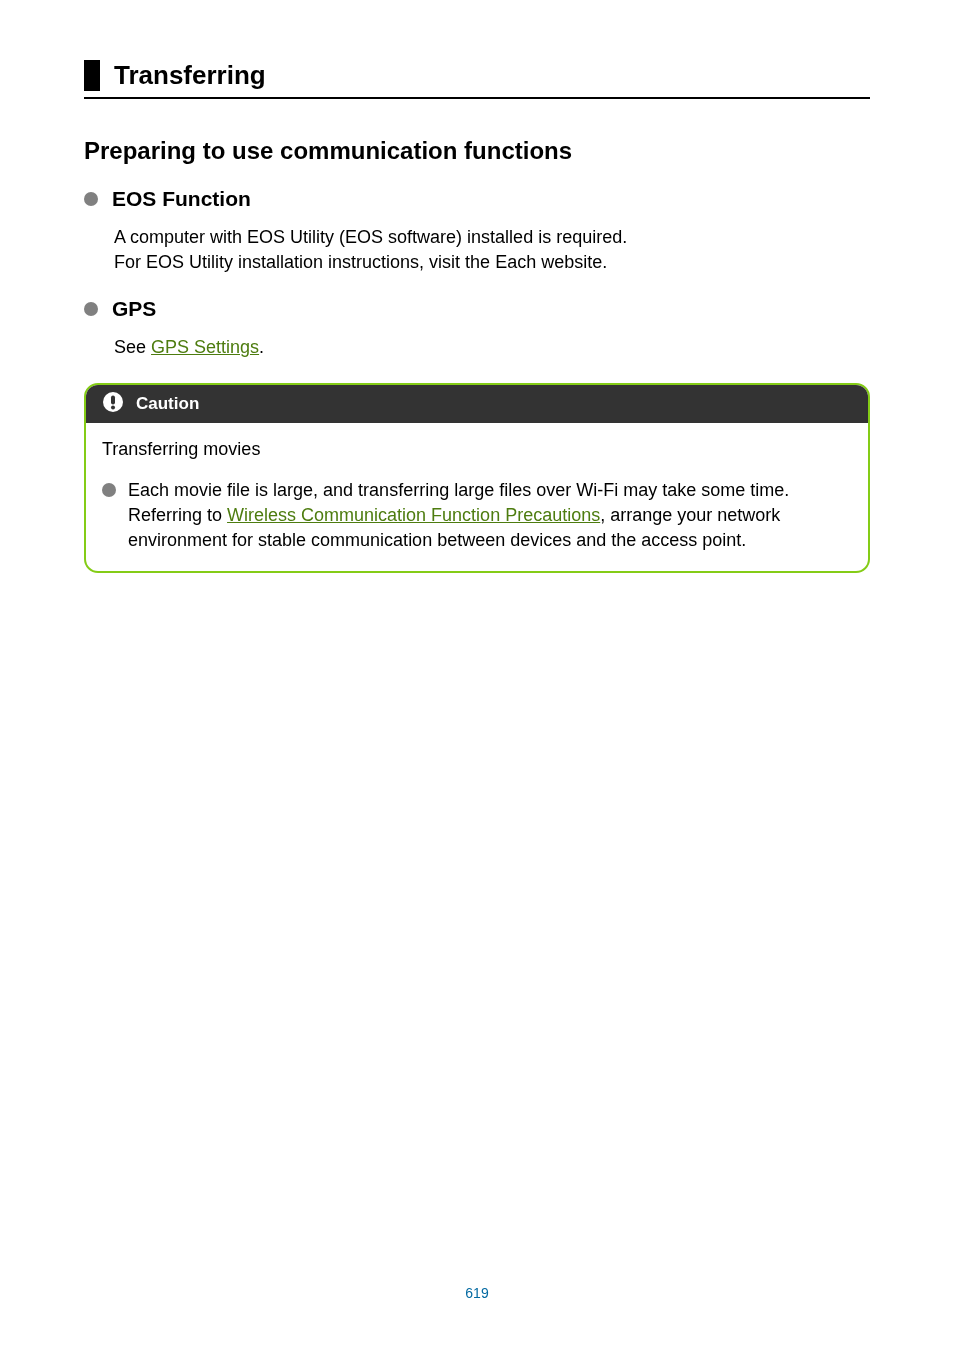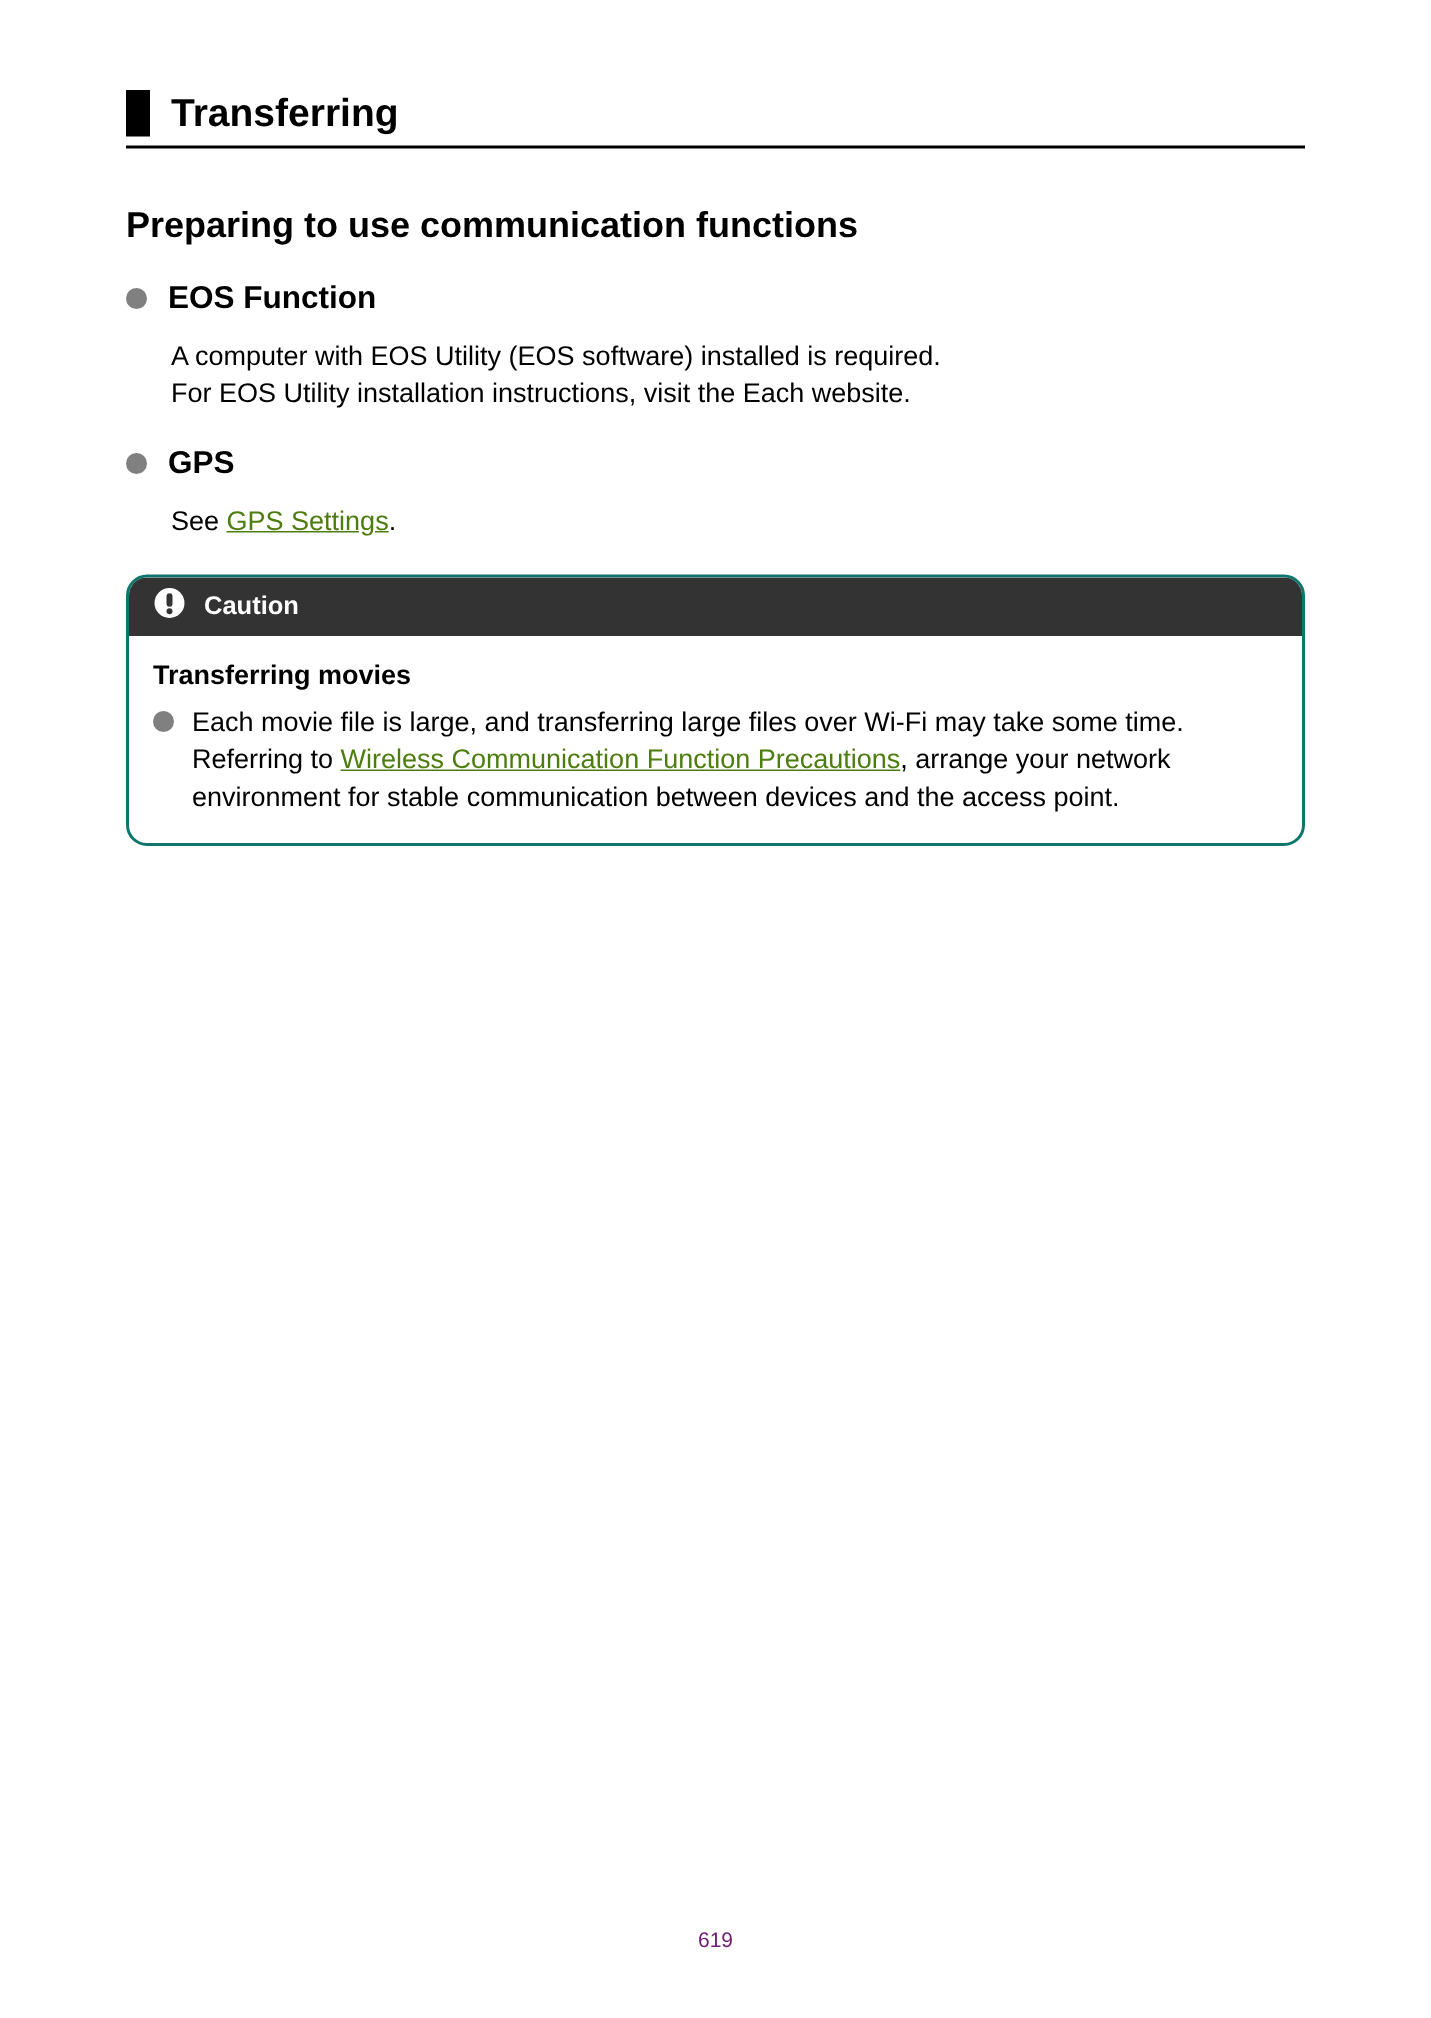--- a/index.html
+++ b/index.html
@@ -57,21 +57,21 @@
     font-size: 18px;
     line-height: 1.4;
     margin-left: 30px;
     margin-bottom: 22px;
   }
   .link {
     color: #4d7c0f;
     text-decoration: underline;
   }
   .caution-box {
-    border: 2px solid #0f766e;
+    border: 2px solid #84cc16;
     border-radius: 14px;
     overflow: hidden;
     margin-top: 10px;
   }
   .caution-header {
     background: #333333;
     color: #fff;
     display: flex;
     align-items: center;
     padding: 6px 16px;
@@ -82,22 +82,22 @@
   }
   .caution-label {
     font-size: 17px;
     font-weight: bold;
   }
   .caution-body {
     padding: 16px 16px 18px 16px;
   }
   .caution-subheading {
     font-size: 18px;
-    font-weight: bold;
-    margin-bottom: 8px;
+    font-weight: normal;
+    margin-bottom: 18px;
   }
   .caution-bullet-row {
     display: flex;
     align-items: flex-start;
   }
   .caution-bullet {
     width: 14px;
     height: 14px;
     border-radius: 50%;
     background: #808080;
@@ -109,21 +109,21 @@
     font-size: 18px;
     line-height: 1.4;
   }
   .page-number {
     position: absolute;
     bottom: 44px;
     left: 0;
     right: 0;
     text-align: center;
     font-size: 14px;
-    color: #701a75;
+    color: #0369a1;
   }
 </style>
 </head>
 <body>
 
 <div class="page">
 
   <div class="title-block">
     <h1>Transferring</h1>
   </div>

